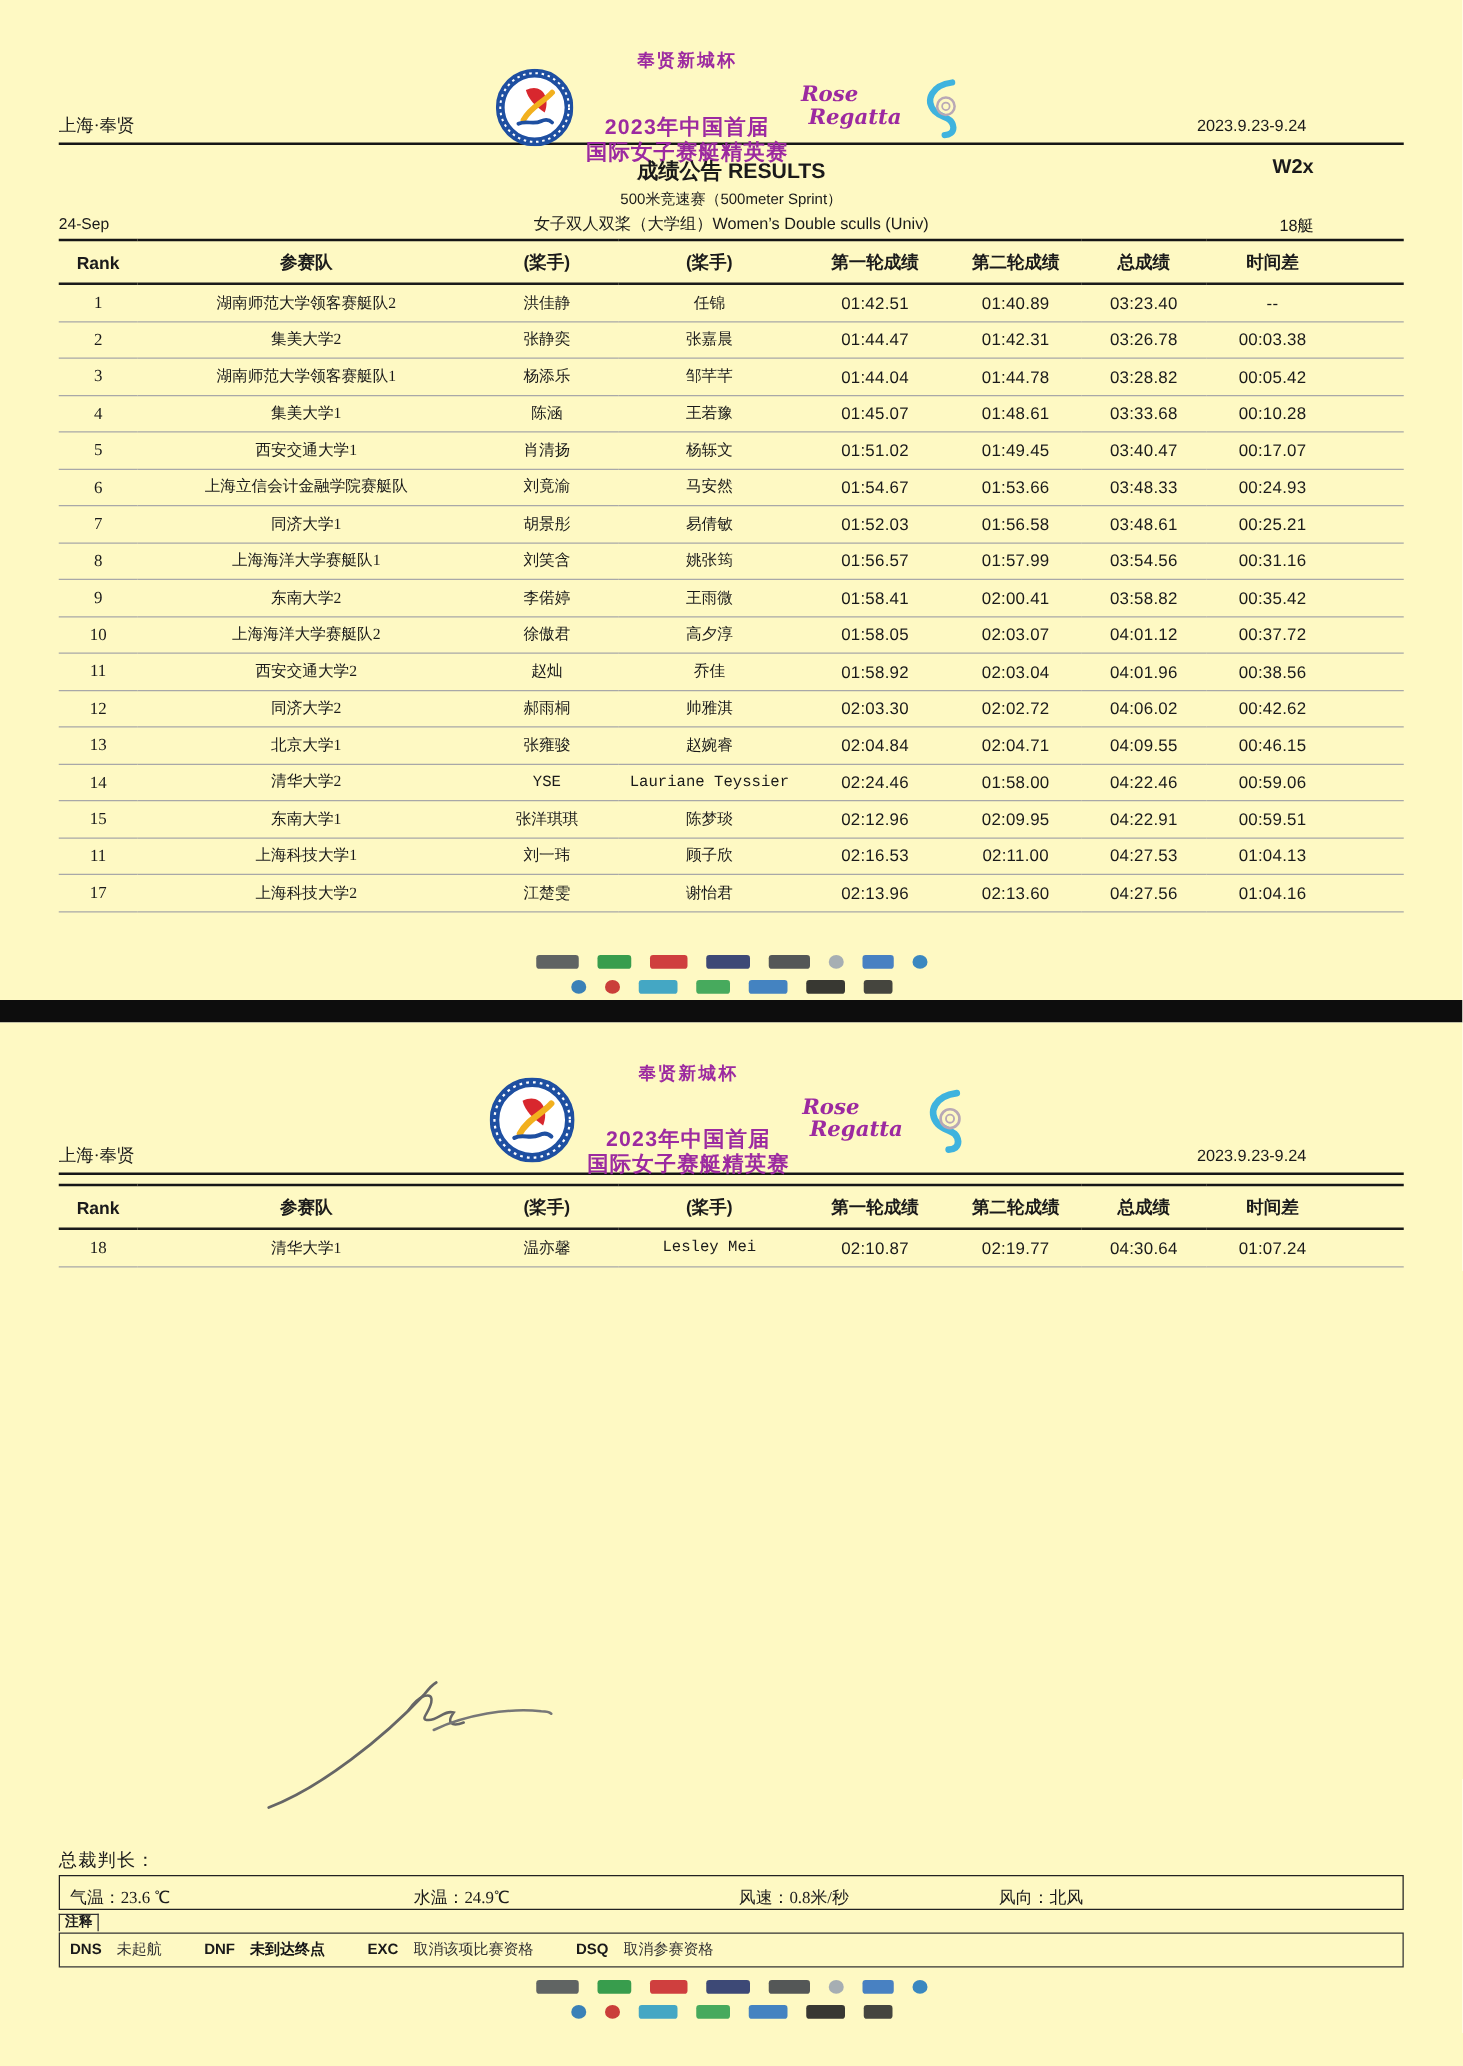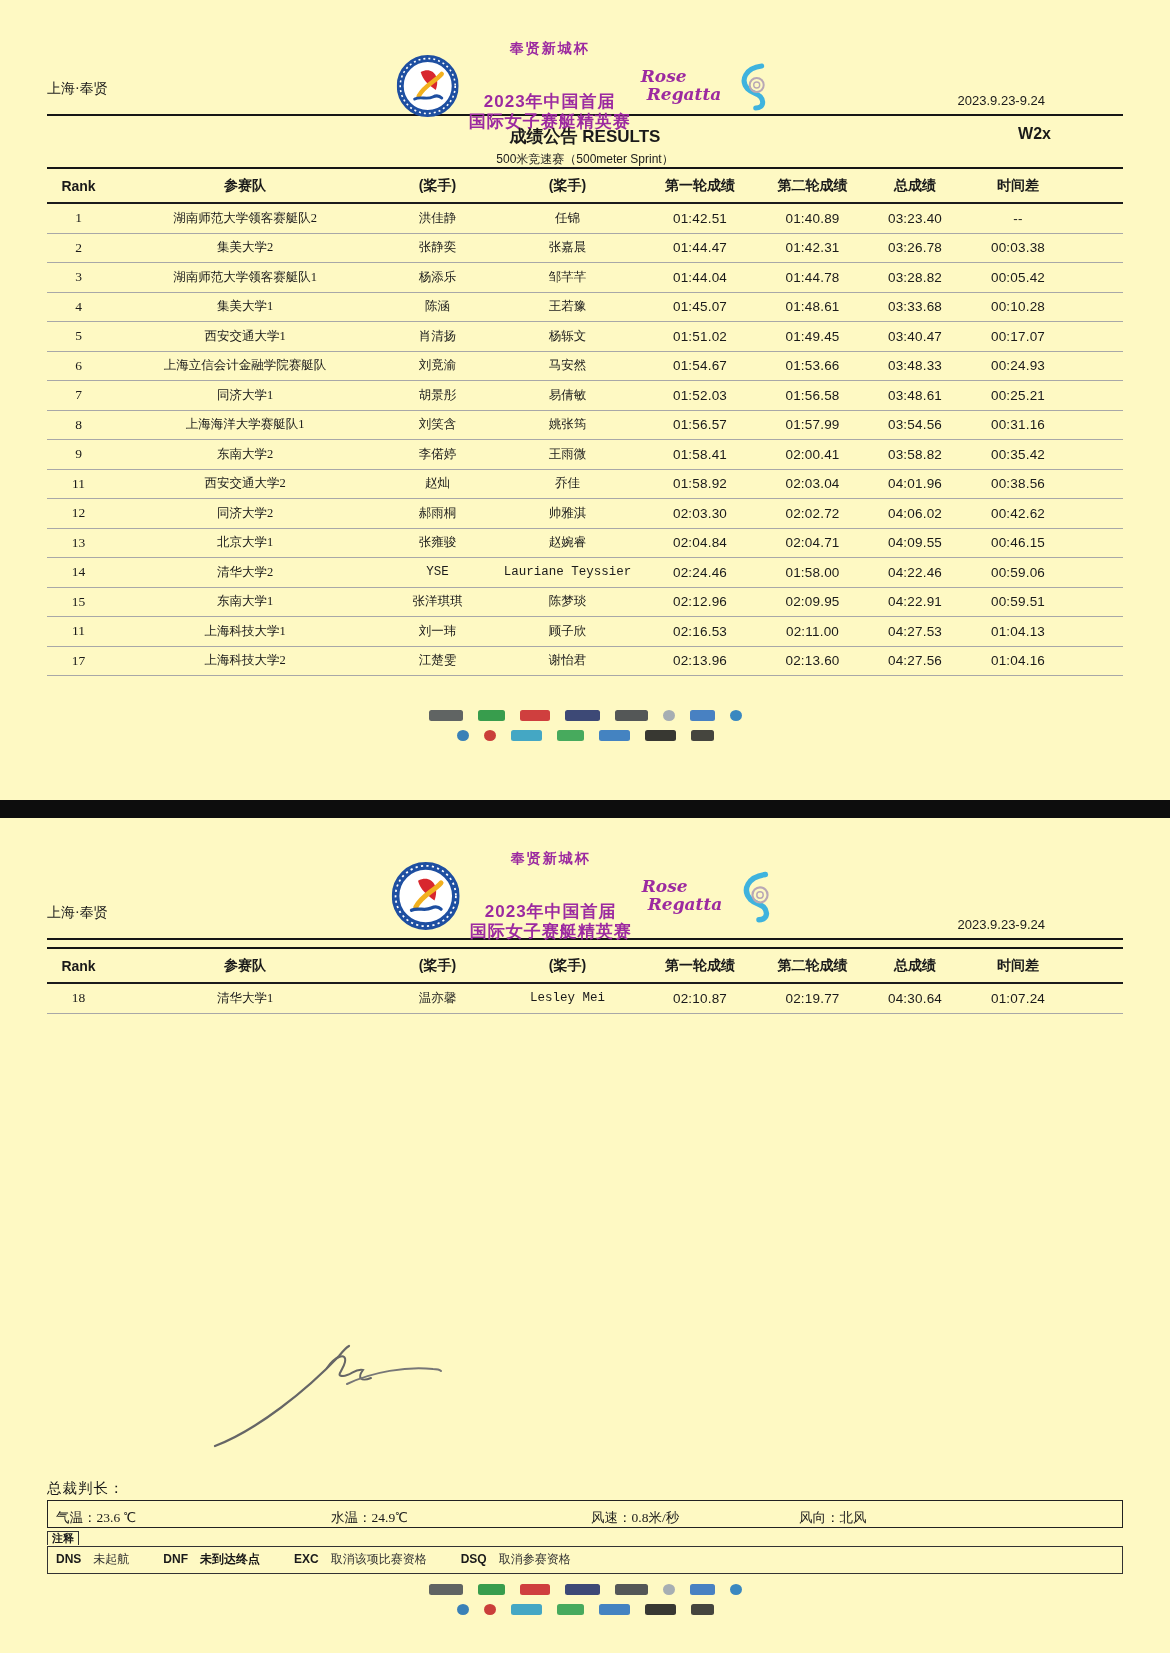--- a/index.html
+++ b/index.html
@@ -12,21 +12,21 @@
 
   
   .brand-wrap{position:relative;height:70px;margin-top:40px;}
   .brand{position:absolute;left:50%;transform:translateX(-50%);top:0;display:flex;align-items:center;gap:10px;white-space:nowrap;}
   .brand-lines{text-align:center;color:#9c2aa0;font-weight:bold;line-height:1.15;}
   .brand-l1{font-size:14px;letter-spacing:2px;}
   .brand-l2{font-size:17px;letter-spacing:1px;margin-top:36px;}
   .brand-l3{font-size:17px;letter-spacing:1px;}
   .rose{color:#9c2aa0;font-family:"DejaVu Serif",serif;font-style:italic;font-weight:bold;font-size:17px;line-height:1.05;text-align:left;}
   .rose .r2{margin-left:6px;}
-  .loc{position:absolute;left:0;bottom:12px;font-family:"Liberation Serif",serif;font-size:14px;}
+  .loc{position:absolute;left:0;bottom:0;font-family:"Liberation Serif",serif;font-size:14px;}
   .dates{position:absolute;right:78px;bottom:2px;font-size:13px;}
   .headrule{border:0;border-top:2.5px solid #161616;margin:4px 0 0 0;}
 
   
   .titlerow{position:relative;text-align:center;margin-top:9px;height:24px;}
   .titlerow .t{font-size:17px;font-weight:bold;}
   .eventcode{position:absolute;right:72px;top:0;font-size:16px;font-weight:bold;}
   .racetype{text-align:center;font-size:12px;margin-top:2px;height:16px;}
   .eventrow{position:relative;text-align:center;font-size:13px;margin-top:3px;height:21px;}
   .datelabel{position:absolute;left:0;top:2px;font-size:12.5px;}
@@ -100,20 +100,25 @@
       <div class="loc">上海·奉贤</div>
       <div class="dates">2023.9.23-9.24</div>
     </div>
     <hr class="headrule">
 
     <div class="titlerow">
       <span class="t">成绩公告 RESULTS</span>
       <span class="eventcode">W2x</span>
     </div>
     <div class="racetype">500米竞速赛（500meter Sprint）</div>
+    <div class="eventrow">
+      <span class="datelabel">24-Sep</span>
+      <span>女子双人双桨（大学组）Women’s Double sculls (Univ)</span>
+      <span class="boats">18艇</span>
+    </div>
 
     <table class="results">
       <colgroup>
         <col style="width:63px">
           <col style="width:270px">
           <col style="width:115px">
           <col style="width:145px">
         <col style="width:120px">
           <col style="width:105px">
           <col style="width:100px">
@@ -216,20 +221,30 @@
             <td class="c0">9</td>
             <td class="c1">东南大学2</td>
             <td class="c2">李偌婷</td>
             <td class="c3">王雨微</td>
             <td class="c4">01:58.41</td>
             <td class="c5">02:00.41</td>
             <td class="c6">03:58.82</td>
             <td class="c7">00:35.42</td>
           </tr>
           <tr>
+            <td class="c0">10</td>
+            <td class="c1">上海海洋大学赛艇队2</td>
+            <td class="c2">徐傲君</td>
+            <td class="c3">高夕淳</td>
+            <td class="c4">01:58.05</td>
+            <td class="c5">02:03.07</td>
+            <td class="c6">04:01.12</td>
+            <td class="c7">00:37.72</td>
+          </tr>
+          <tr>
             <td class="c0">11</td>
             <td class="c1">西安交通大学2</td>
             <td class="c2">赵灿</td>
             <td class="c3">乔佳</td>
             <td class="c4">01:58.92</td>
             <td class="c5">02:03.04</td>
             <td class="c6">04:01.96</td>
             <td class="c7">00:38.56</td>
           </tr>
           <tr>

